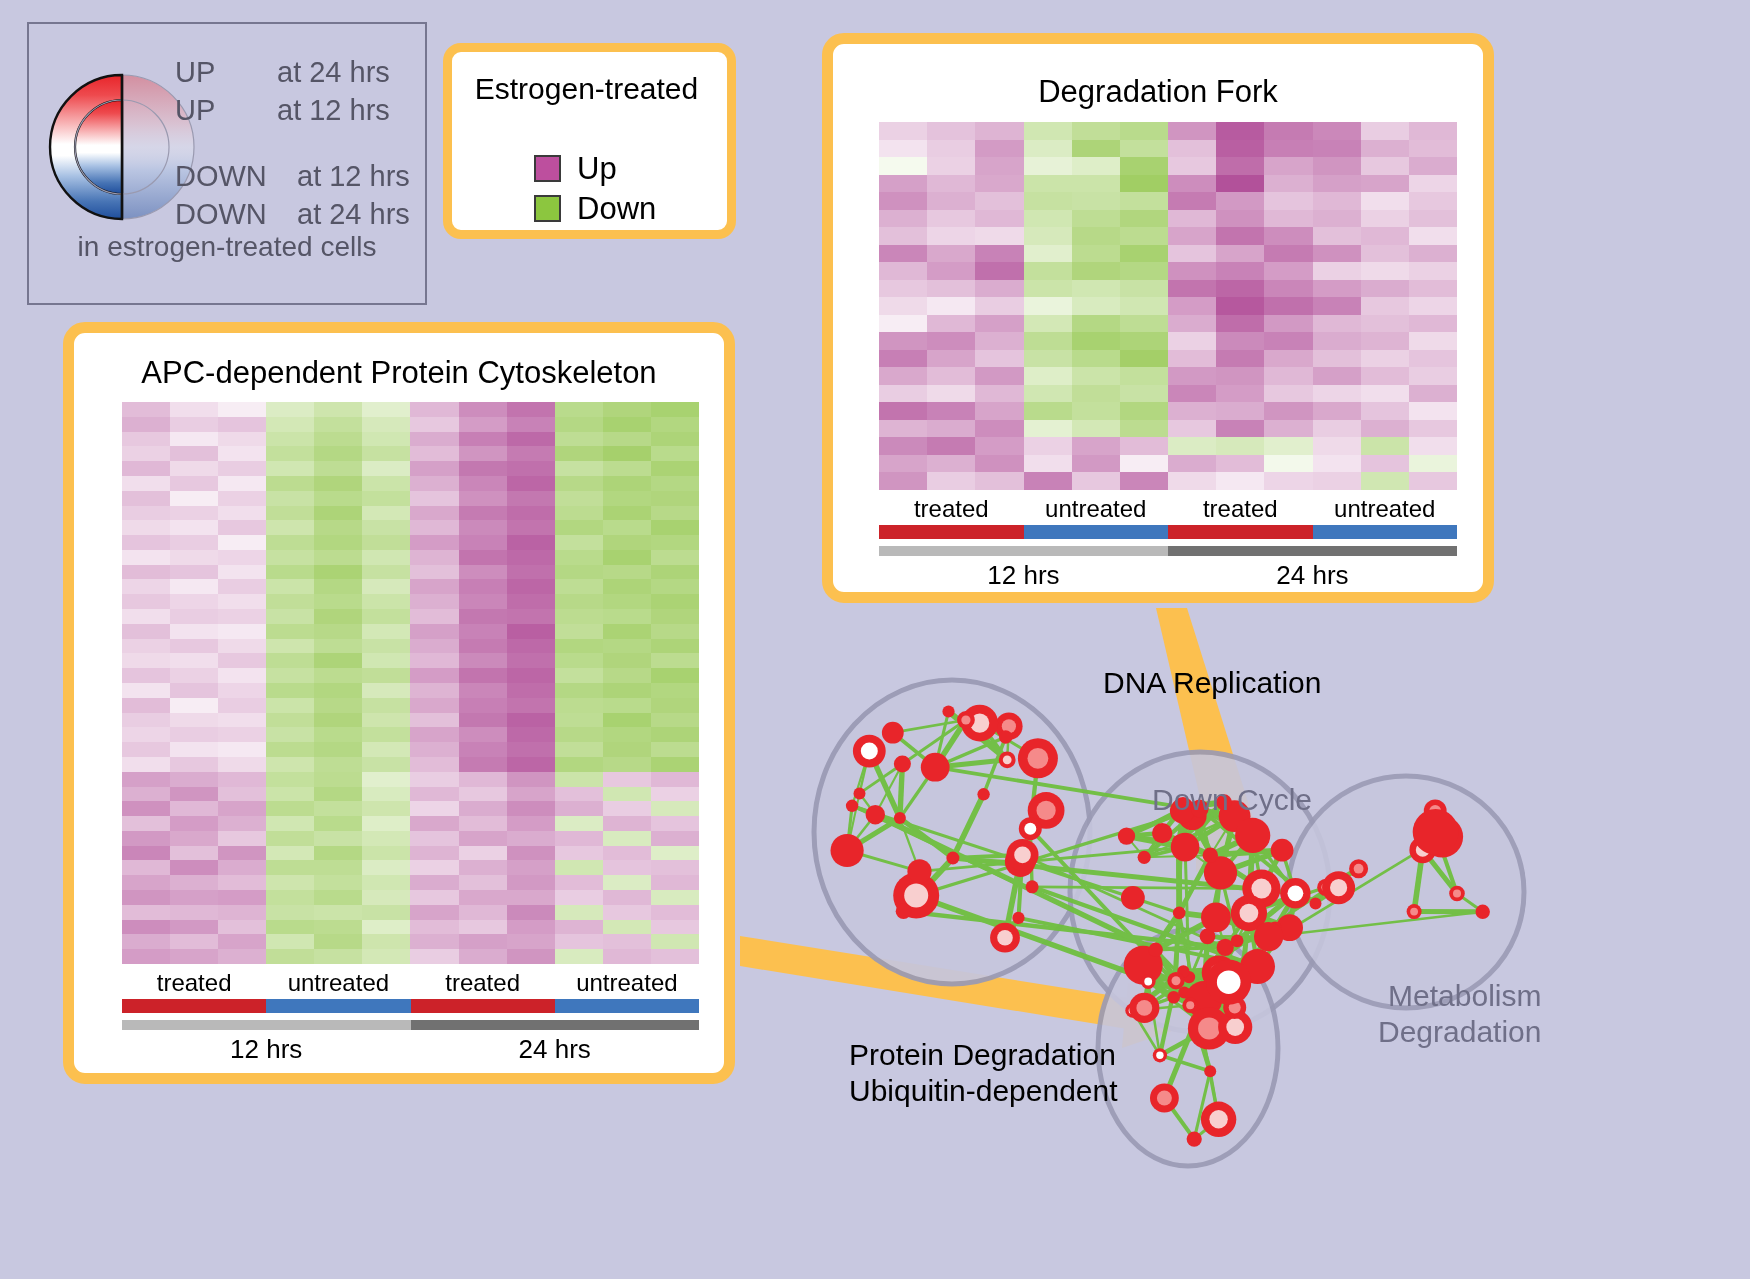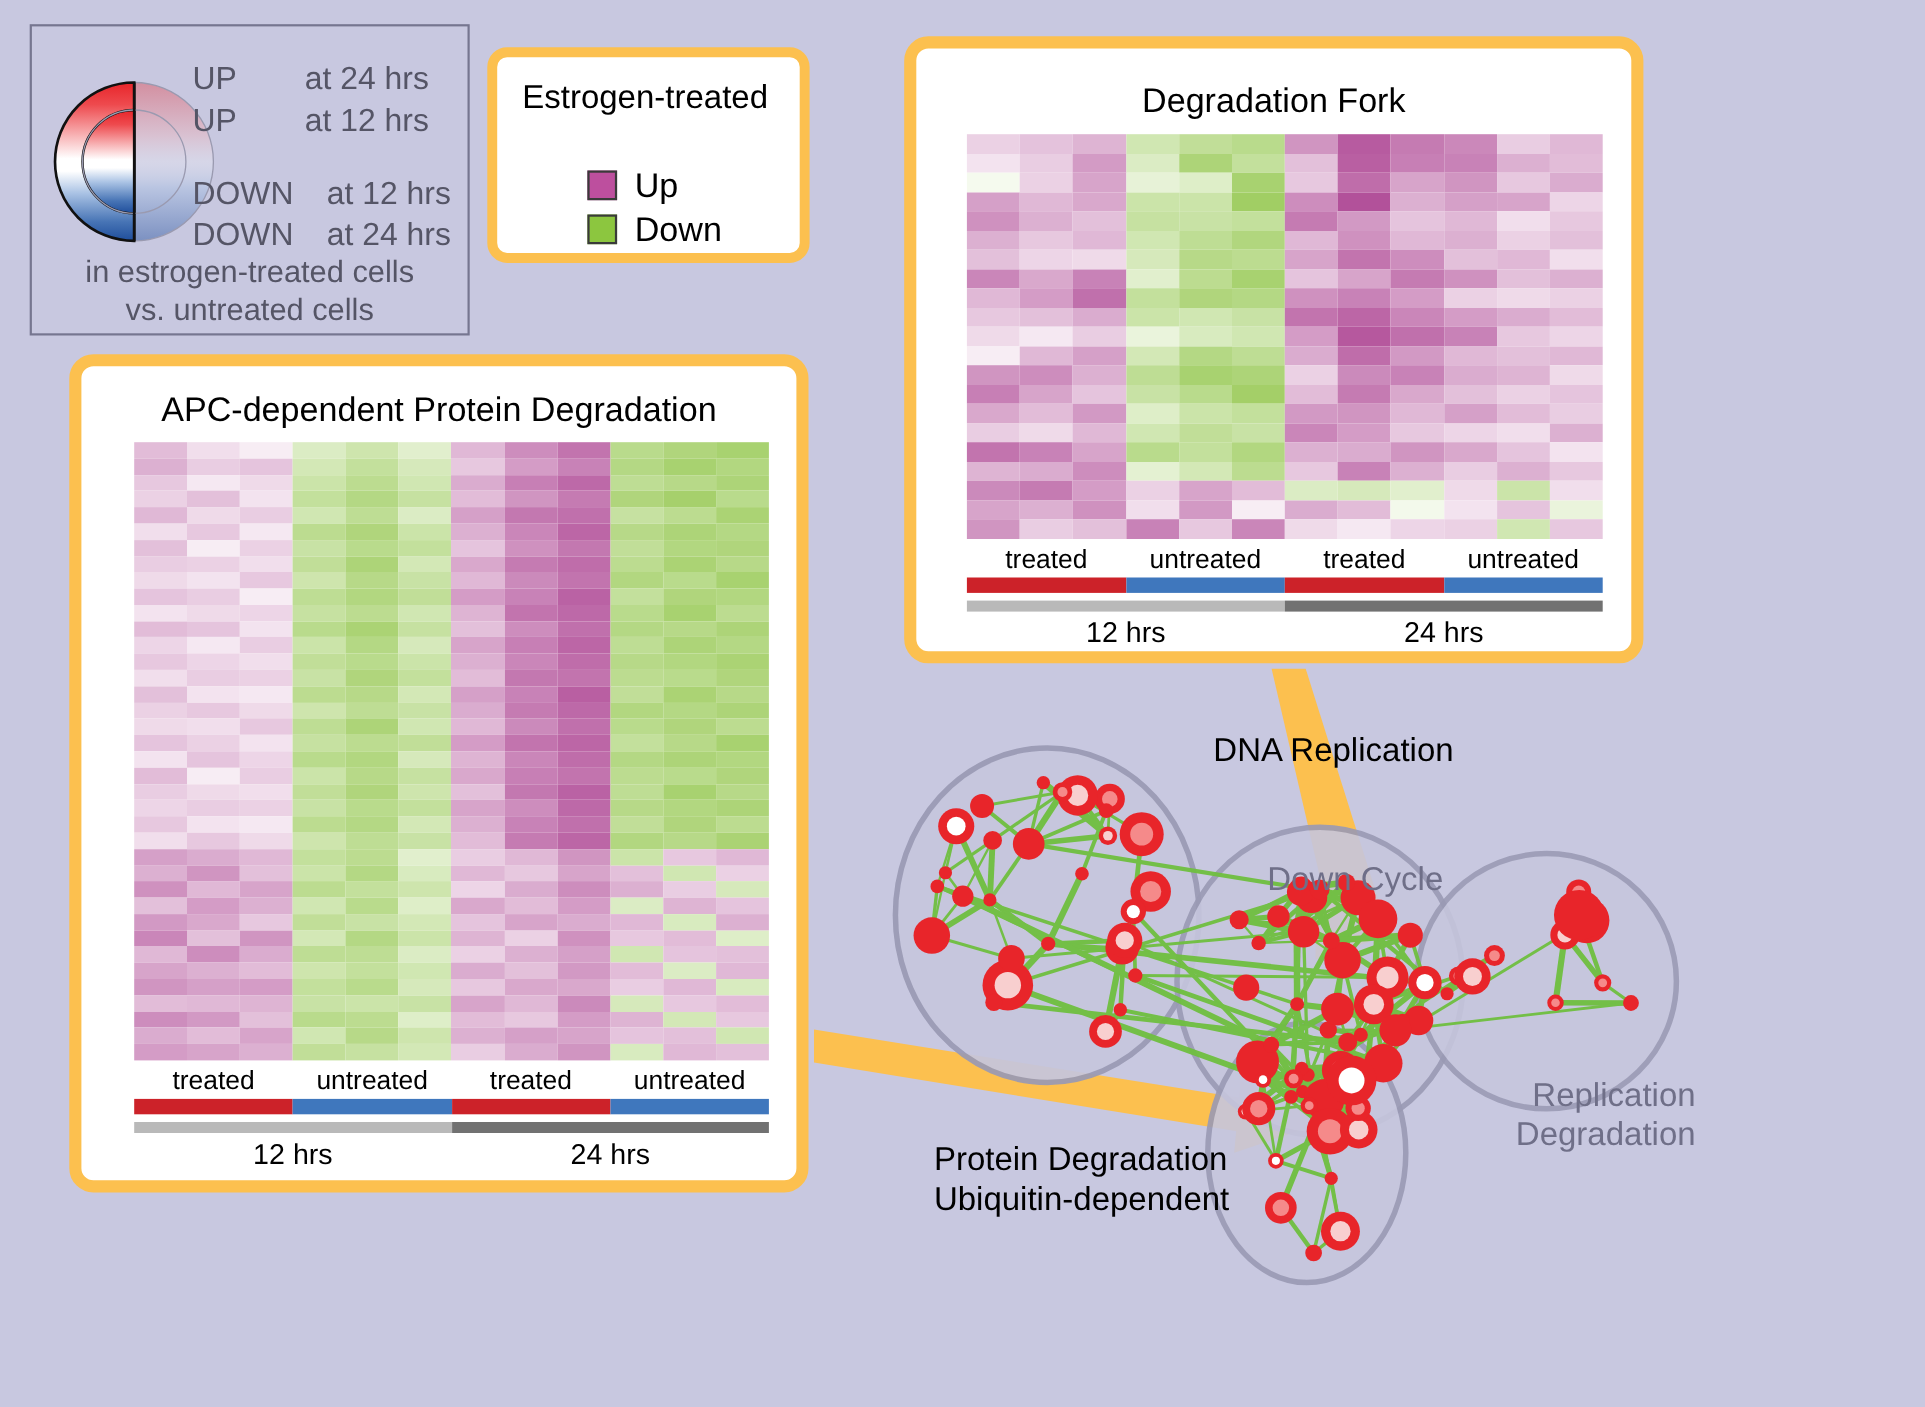--- a/index.html
+++ b/index.html
@@ -127,21 +127,20 @@
     <div class="wl-row" style="left:248px;top:70px;">at 12 hrs</div>
 
     <div class="wl-dir" style="left:146px;top:136px;">DOWN</div>
     <div class="wl-row" style="left:268px;top:136px;">at 12 hrs</div>
 
     <div class="wl-dir" style="left:146px;top:174px;">DOWN</div>
     <div class="wl-row" style="left:268px;top:174px;">at 24 hrs</div>
 
     <div class="wl-foot">
       <div>in estrogen-treated cells</div>
-      <div>vs. untreated cells</div>
     </div>
   </div>
 
   <div id="legend-card" class="card">
     <div class="lc-title">
       <div>Estrogen-treated</div>
     </div>
     <div class="lc-item" style="top:101px;">
       <span class="sw" id="sw-up" style="background: rgb(189, 79, 158);"></span>
       <span class="lc-label">Up</span>
@@ -426,21 +425,21 @@
           <span style="flex: 1 1 0%; background: rgb(113, 113, 113);"></span>
         </div>
       <div class="times">
           <span style="flex: 1 1 0%;">12 hrs</span>
           <span style="flex: 1 1 0%;">24 hrs</span>
         </div>
     </div>
   </div>
 
   <div id="panel-apc" class="panel">
-    <div class="panel-title">APC-dependent Protein Degradation</div>
+    <div class="panel-title">APC-dependent Protein Cytoskeleton</div>
     <div class="hm" id="hm-apc" style="left: 48px; top: 69px; width: 577px; height: 562px; grid-template-columns: repeat(12, 1fr); grid-template-rows: repeat(38, 1fr);">
         <div style="background: rgb(226, 188, 216);"></div>
         <div style="background: rgb(241, 222, 236);"></div>
         <div style="background: rgb(247, 237, 244);"></div>
         <div style="background: rgb(219, 236, 196);"></div>
         <div style="background: rgb(206, 229, 173);"></div>
         <div style="background: rgb(225, 239, 205);"></div>
         <div style="background: rgb(224, 184, 214);"></div>
         <div style="background: rgb(205, 141, 189);"></div>
         <div style="background: rgb(194, 116, 174);"></div>
@@ -1491,21 +1490,21 @@
             <circle cx="448.7" cy="382.2" r="22.6" fill="#e8252a"></circle>
             <circle cx="448.7" cy="382.2" r="11.8" fill="#ffffff"></circle>
           </g>
         </g>
     </svg>
   </div>
 
   <div class="net-label" id="lbl-dna">DNA Replication</div>
   <div class="net-label" id="lbl-cc">Down Cycle</div>
   <div class="net-label" id="lbl-mt">
-    <div>Replication</div>
+    <div>Metabolism</div>
     <div>Degradation</div>
   </div>
   <div class="net-label" id="lbl-ub">
     <div>Protein Degradation</div>
     <div>Ubiquitin-dependent</div>
   </div>
 
 </div>
 
 </body></html>

